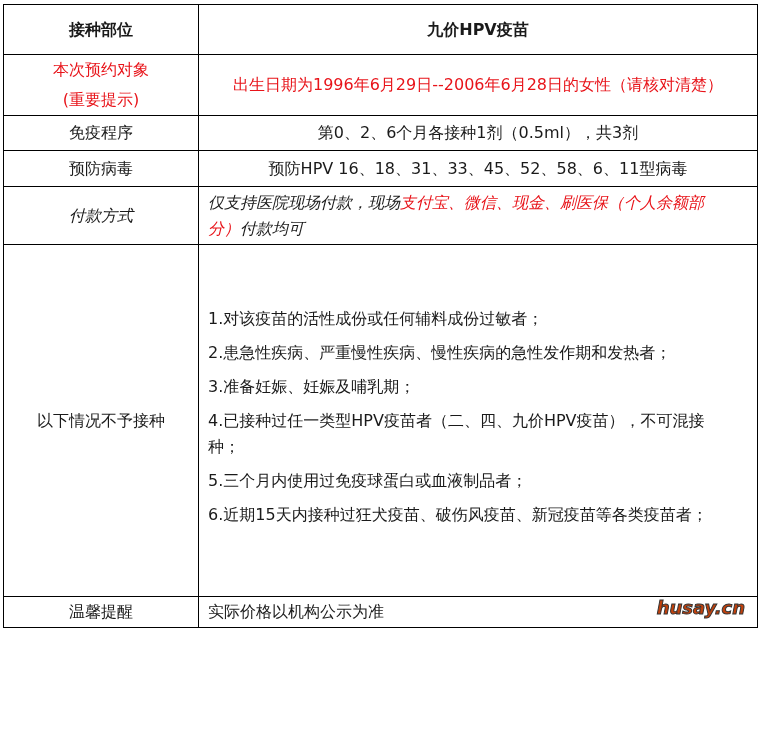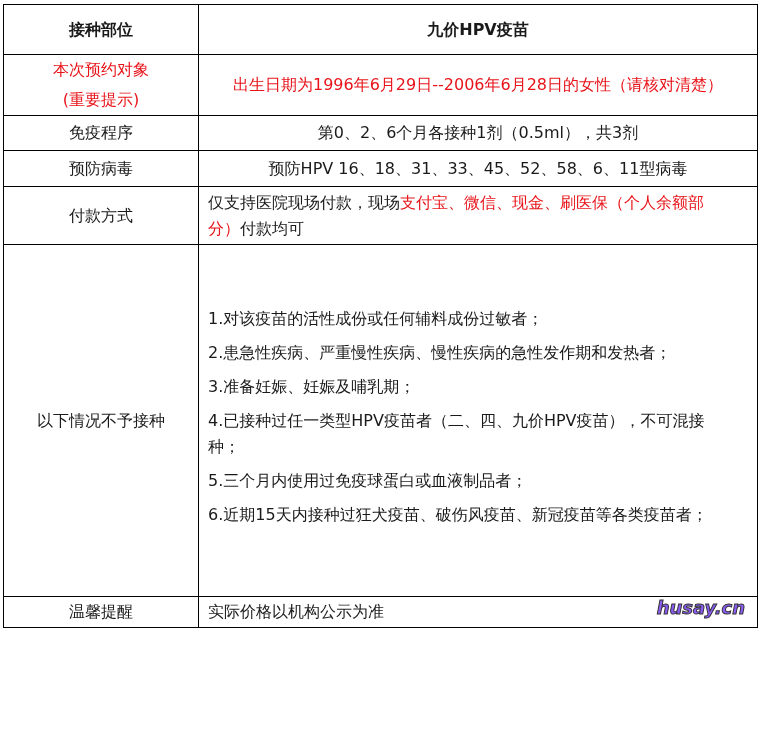--- a/index.html
+++ b/index.html
@@ -15,27 +15,27 @@
     td.val { text-align: center; }
     td.left { text-align: left; padding-left: 9px; padding-right: 24px; }
     .bold { font-weight: bold; }
     .red { color: #e8141a; }
     tr.r1 { height: 50px; }
     tr.r2 { height: 54px; }
     tr.r3 { height: 32px; }
     tr.r4 { height: 35px; }
     tr.r5 { height: 36px; }
     tr.r6 { height: 62px; }
-    tr.r7 { height: 58px; }
+    tr.r7 { height: 58px; font-style: italic; }
     tr.r8 { height: 352px; }
     tr.r9 { height: 31px; }
     .lbl2 { line-height: 30px; }
     .list p { margin: 0 0 8px 0; line-height: 26px; }
     .watermark { position: absolute; right: 12px; bottom: 6px; font-size: 18px;
-      font-weight: bold; font-style: italic; color: #8b5cf6;
+      font-weight: bold; font-style: italic; color: #c2410c;
       -webkit-text-stroke: 1px #333; letter-spacing: 0px;
       font-family: "DejaVu Sans", sans-serif; }
     .w-cell { position: relative; }
   </style>
 </head>
 <body>
 
 <div class="clip-top"></div>
 
 <table>

